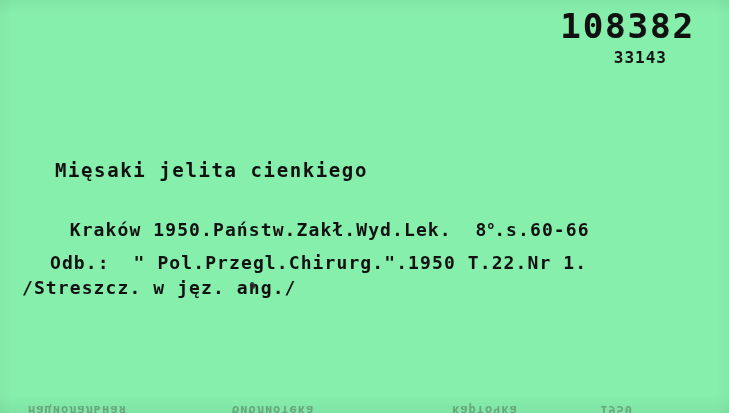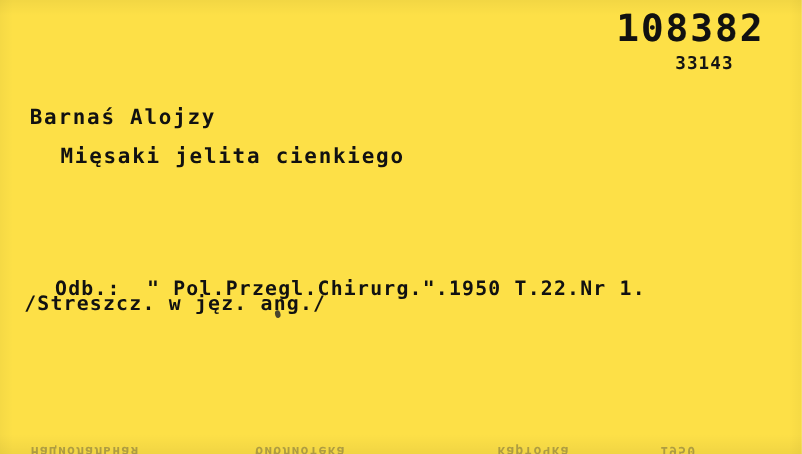--- a/index.html
+++ b/index.html
@@ -11,21 +11,21 @@
     height: 413px;
     background: #ffffff;
     font-family: "DejaVu Sans Mono", "Liberation Mono", monospace;
     color: #1a1a1a;
     overflow: hidden;
   }
   .card {
     position: relative;
     width: 729px;
     height: 413px;
-    background: #fde047;
+    background: #86efac;
     box-sizing: border-box;
   }
   
   .card::before {
     content: "";
     position: absolute;
     inset: 0;
     background:
       linear-gradient(to bottom, rgba(0,0,0,0.045) 0px, rgba(0,0,0,0.0) 14px),
       linear-gradient(to top, rgba(0,0,0,0.05) 0px, rgba(0,0,0,0.0) 18px),
@@ -58,21 +58,21 @@
     left: 27px;
     top: 96px;
     font-size: 19px;
     font-weight: 700;
     letter-spacing: 1.6px;
     color: #111;
   }
   .title {
     position: absolute;
     left: 55px;
-    top: 131px;
+    top: 159px;
     font-size: 19px;
     font-weight: 700;
     letter-spacing: 1.6px;
     color: #111;
   }
   .imprint {
     position: absolute;
     left: 22px;
     top: 198px;
     font-size: 18px;
@@ -102,21 +102,21 @@
     top: 252px;
     font-size: 18px;
     font-weight: 700;
     letter-spacing: 1.1px;
     color: #111;
     white-space: pre;
   }
   .summary {
     position: absolute;
     left: 22px;
-    top: 266px;
+    top: 277px;
     font-size: 18px;
     font-weight: 700;
     letter-spacing: 1.1px;
     color: #111;
     white-space: pre;
   }
   .ink-mark {
     position: absolute;
     left: 250px;
     top: 282px;
@@ -153,24 +153,26 @@
 </style>
 </head>
 <body>
 
 <div class="card">
 
   <div class="accession">108382</div>
 
   <div class="subnumber">33143</div>
 
-  <div class="author">Barnaś Alojzy</div>
 
   <div class="title">Mięsaki jelita cienkiego</div>
 
+  <div class="imprint">
+    <span>Kraków 1950.Państw.Zakł.Wyd.Lek.  8</span><span class="sup">o</span><span>.s.60-66</span>
+  </div>
 
 
   <div class="offprint">Odb.:  " Pol.Przegl.Chirurg.".1950 T.22.Nr 1.</div>
 
   <div class="summary">/Streszcz. w jęz. ang./</div>
 
   <div class="ink-mark"></div>
 
   <div class="bottom-bleed">
     <span class="bb1">Нациолальная</span>

